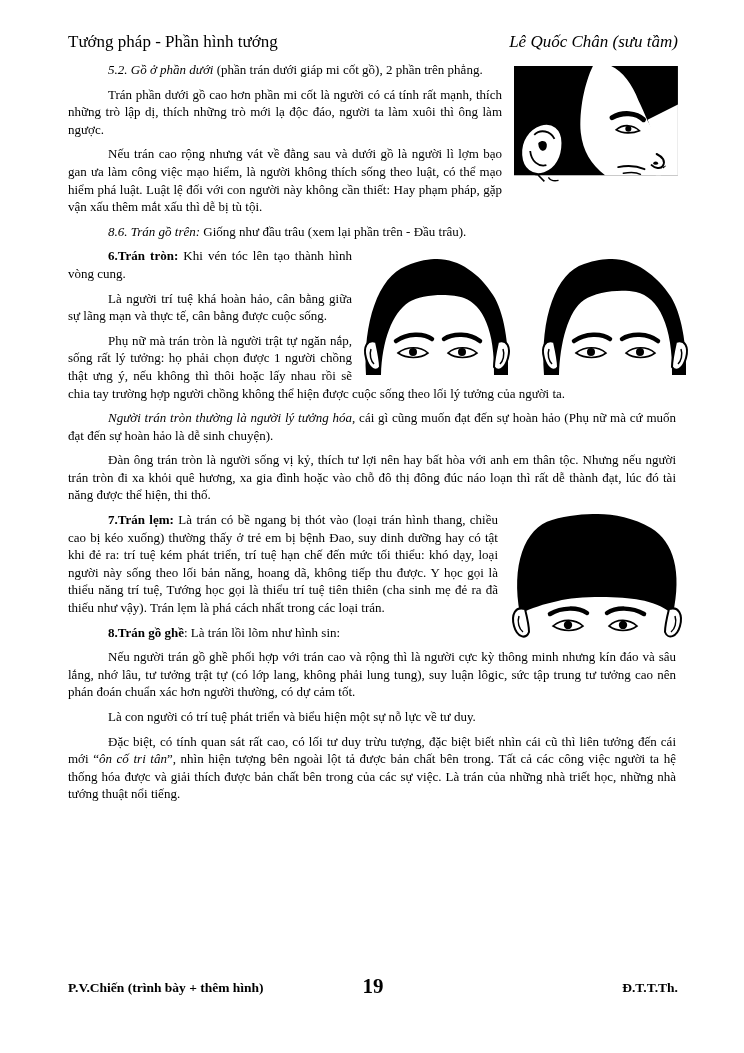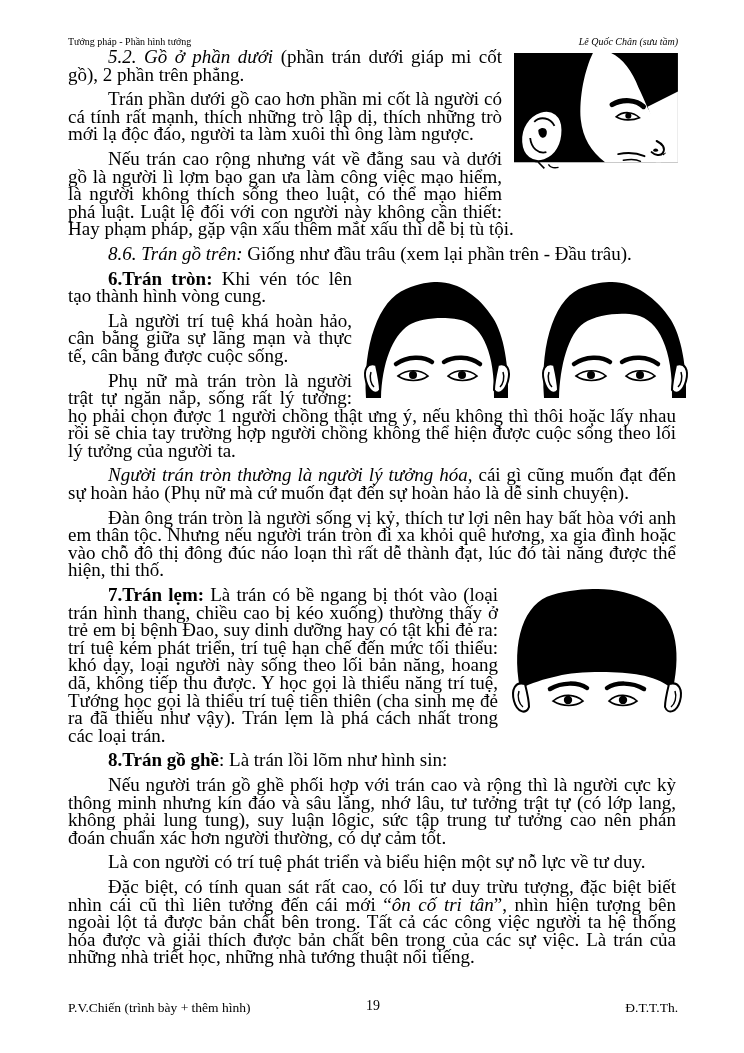--- a/index.html
+++ b/index.html
@@ -2,41 +2,41 @@
 <html><head>
 <meta charset="utf-8">
 <style>
   html,body{margin:0;padding:0;}
   body{
     width:744px;height:1053px;background:#ffffff;color:#000;
     font-family:"Liberation Serif", serif;position:relative;overflow:hidden;
   }
   .header{
     position:absolute;top:34px;left:68px;right:66px;
-    display:flex;justify-content:space-between;font-size:10px;line-height:16px;
+    display:flex;justify-content:space-between;font-size:17px;line-height:16px;
   }
   .header .hright{font-weight:normal;font-style:italic;}
   .content{
-    position:absolute;top:48px;left:68px;width:608px;
-    font-size:19px;line-height:17.6px;text-align:justify;
+    position:absolute;top:61px;left:68px;width:608px;
+    font-size:13px;line-height:17.6px;text-align:justify;
   }
   .content p{margin:0 0 7px 0;text-indent:40px;}
   .it{font-style:italic;}
   .b{font-weight:bold;margin-top:16px;}
   .fig{float:right;}
   .fig svg{display:block;width:100%;height:auto;}
   .fig1{width:170px;margin:5px -8px 4px 12px;}
   .fig2{width:340px;margin:12px -26px 4px 10px;}
   .fig3{width:176px;margin:3px -10px 4px 12px;}
   .footer{
-    position:absolute;top:1000px;left:68px;right:66px;font-size:13.5px;line-height:16px;
+    position:absolute;top:980px;left:68px;right:66px;font-size:13.5px;line-height:16px;font-weight:bold;
   }
   .footer .fcenter{
     position:absolute;left:50%;transform:translateX(-50%);
-    font-size:14px;top:-2px;
+    font-size:21px;top:-2px;
   }
   .footer .fright{float:right;}
 </style>
 </head>
 <body>
 
 <div class="header">
   <span class="hleft">Tướng pháp - Phần hình tướng</span>
   <span class="hright">Lê Quốc Chân (sưu tầm)</span>
 </div>

